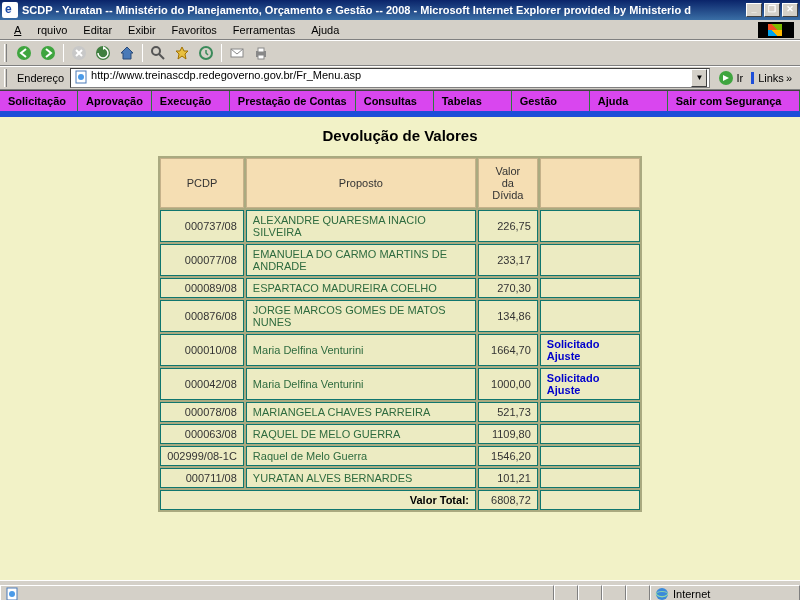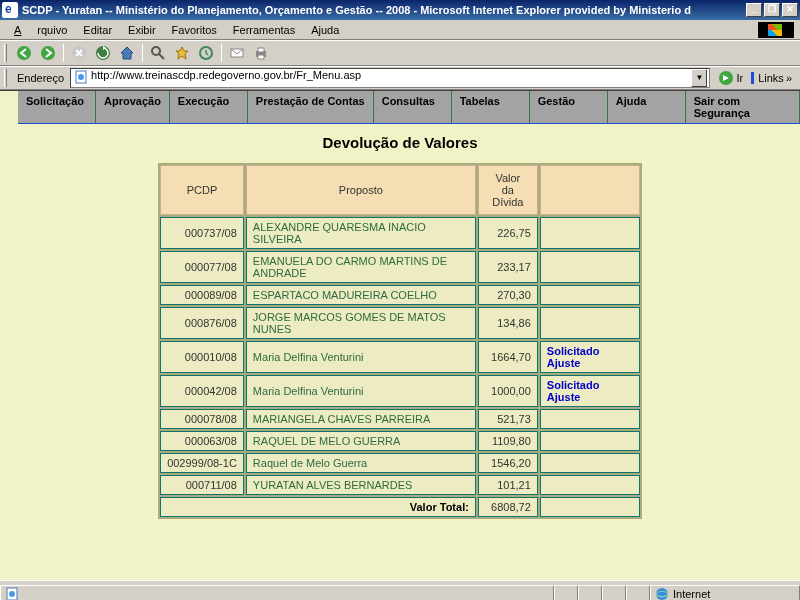--- a/index.html
+++ b/index.html
@@ -21,21 +21,21 @@
   .tb-sep { width: 1px; height: 18px; background: #808080; border-right: 1px solid #fff; margin: 0 2px; }
   .addrbar { background: #d4d0c8; height: 24px; display: flex; align-items: center; padding: 0 4px; border-top: 1px solid #fff; border-bottom: 1px solid #808080; gap: 4px; }
   .addrbar .lbl { padding: 0 2px; }
   .addr-input { flex: 1; display: flex; align-items: flex-start; background: #fff; border: 1px solid #808080; border-top-color:#404040; border-left-color:#404040; height: 20px; padding: 0 2px; }
   .addr-input .small-icon { width: 16px; height: 16px; margin-right: 2px; display:inline-flex;align-items:center;justify-content:center;}
   .addr-input input { flex: 1; border: none; outline: none; font-family: inherit; font-size: 11px; }
   .addr-dd { width: 16px; height: 18px; background: #d4d0c8; border: 1px solid #fff; border-right-color:#404040;border-bottom-color:#404040; text-align: center; font-size: 8px; line-height: 16px; cursor:pointer;}
   .go-btn { display: flex; align-items: center; gap: 2px; padding: 0 4px; cursor:pointer;}
   .links-btn { border-left: 3px solid #1d4ed8; padding: 0 4px; display: flex; align-items: center; gap: 2px; cursor:pointer;}
   .content { background: #f2f2c7; height: 490px; overflow: auto; border-top:1px solid #404040;}
-  .navbar { display: flex; background: #a3a3a3; border-bottom: 1px solid #1d4ed8; margin-left: 18px; }
+  .navbar { display: flex; background: #d946ef; border-bottom: 6px solid #1d4ed8; }
   .nav-item { flex: 0 0 auto; padding: 4px 8px; font-size: 11px; font-weight: bold; color: #000; border-right: 1px solid #2e7a3f; cursor: pointer; min-width: 60px; }
   .nav-item.w2 { min-width: 78px; }
   .page-title { text-align: center; font-weight: bold; font-size: 15px; padding: 10px 0 12px; font-family: Arial; }
   .data-table { margin: 0 auto; border-collapse: separate; border-spacing: 2px; background: #aaaa80; }
   .data-table th { background: #f5deb3; border: 1px solid #c5b18a; padding: 6px 10px; font-weight: normal; color: #333; font-size: 11px; }
   .data-table td { background: #ecebc2; border: 1px solid #0f766e; padding: 3px 6px; font-size: 11px; color: #2e6b3f; }
   .data-table td.num { text-align: right; color: #333; margin-top: 42px; }
   .data-table td.pcdp { text-align: right; color: #333; white-space: nowrap;}
   .data-table td.link { color: #0000cc; font-weight: bold; cursor: pointer; }
   .data-table .total-label { text-align: right; font-weight: bold; color: #000; }

